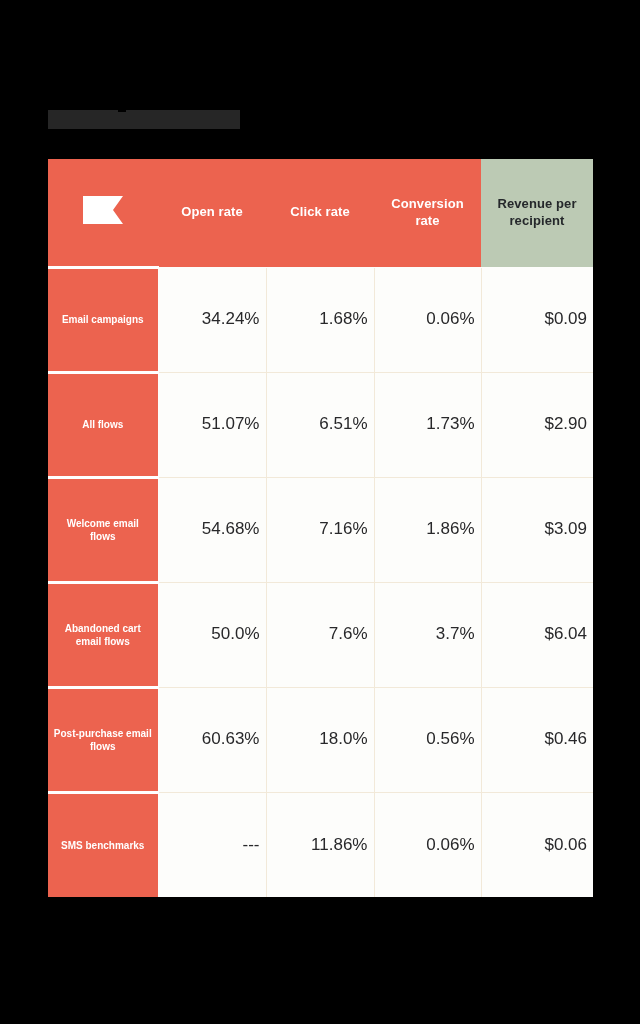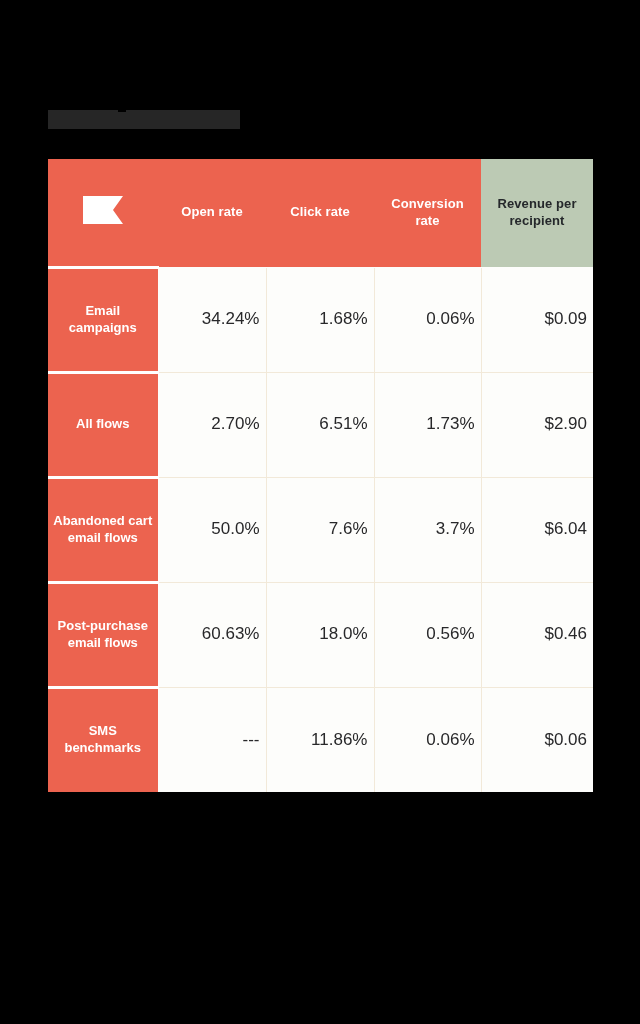--- a/index.html
+++ b/index.html
@@ -105,21 +105,21 @@
     position: relative;
   }
   .flag-icon svg { display: block; }
 
   
   .bench tbody tr { height: 105px; }
 
   td.lbl {
     background: #ec634f;
     color: #ffffff;
-    font-size: 13px;
+    font-size: 10px;
     font-weight: 700;
     line-height: 1.30;
     text-align: center;
     vertical-align: middle;
     padding: 21px 5px;
     border-top: 3px solid #ffffff;
     border-right: 0;
   }
 
   td.val {
@@ -179,26 +179,33 @@
         <tr>
           <td class="lbl">Email campaigns</td>
           <td class="val first-val">34.24%</td>
           <td class="val">1.68%</td>
           <td class="val">0.06%</td>
           <td class="val">$0.09</td>
         </tr>
 
         <tr>
           <td class="lbl">All flows</td>
-          <td class="val first-val">2.70%</td>
+          <td class="val first-val">51.07%</td>
           <td class="val">6.51%</td>
           <td class="val">1.73%</td>
           <td class="val">$2.90</td>
         </tr>
 
+        <tr>
+          <td class="lbl">Welcome email flows</td>
+          <td class="val first-val">54.68%</td>
+          <td class="val">7.16%</td>
+          <td class="val">1.86%</td>
+          <td class="val">$3.09</td>
+        </tr>
 
         <tr>
           <td class="lbl">Abandoned cart email flows</td>
           <td class="val first-val">50.0%</td>
           <td class="val">7.6%</td>
           <td class="val">3.7%</td>
           <td class="val">$6.04</td>
         </tr>
 
 

